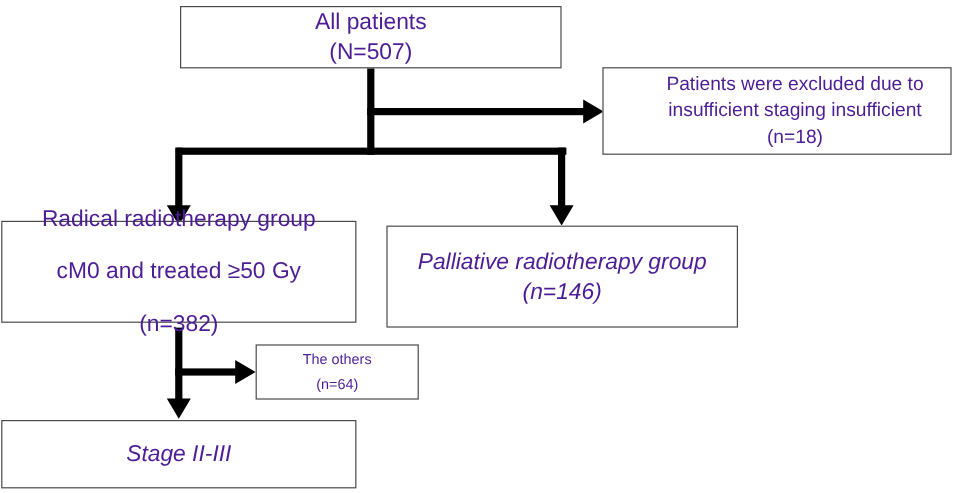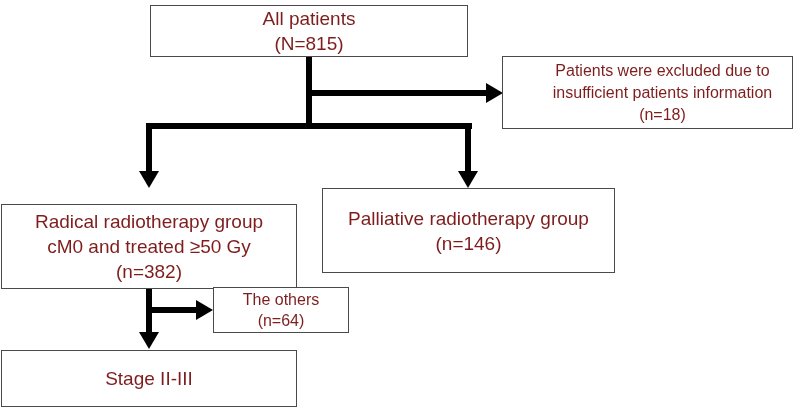--- a/index.html
+++ b/index.html
@@ -6,37 +6,37 @@
     margin: 0;
     padding: 0;
     background: #ffffff;
   }
   .diagram {
     position: relative;
     width: 800px;
     height: 411px;
     background: #ffffff;
     font-family: "Liberation Sans", sans-serif;
-    color: #7f1d1d;
+    color: #4c1d95;
     overflow: hidden;
   }
   .box {
     position: absolute;
     box-sizing: border-box;
     background: #ffffff;
     border: 1px solid #4a4a4a;
     display: flex;
     flex-direction: column;
     align-items: center;
     justify-content: center;
     text-align: center;
   }
   .box.main { font-size: 19px; line-height: 25px; }
   .box.small { font-size: 16px; line-height: 22px; padding-left: 30px; }
-  .box.tiny { font-size: 16px; line-height: 21px; }
+  .box.tiny { font-size: 12px; line-height: 21px; }
   .line {
     position: absolute;
     background: #000000;
   }
   .arrow-down {
     position: absolute;
     width: 0;
     height: 0;
     border-left: 10px solid transparent;
     border-right: 10px solid transparent;
@@ -70,42 +70,42 @@
   <div class="arrow-down" style="left:458px; top:171px;"></div>
 
   <div class="line" style="left:146px; top:273px; width:6px; height:60px;"></div>
   <div class="arrow-down" style="left:139px; top:332px;"></div>
 
   <div class="line" style="left:146px; top:307px; width:52px; height:6px;"></div>
   <div class="arrow-right" style="left:196px; top:300px;"></div>
 
   <div class="box main" style="left:150px; top:5px; width:318px; height:52px;">
     <div>All patients</div>
-    <div>(N=815)</div>
+    <div>(N=507)</div>
   </div>
 
   <div class="box small" style="left:502px; top:56px; width:291px; height:73px;">
     <div>Patients were excluded due to</div>
-    <div>insufficient patients information</div>
+    <div>insufficient staging insufficient</div>
     <div>(n=18)</div>
   </div>
 
-  <div class="box main" style="left:1px; top:204px; width:296px; height:85px;">
+  <div class="box main" style="left:1px; top:184px; width:296px; height:85px;gap:19px;">
     <div>Radical radiotherapy group</div>
     <div>cM0 and treated ≥50 Gy</div>
     <div>(n=382)</div>
   </div>
 
-  <div class="box main" style="left:322px; top:188px; width:293px; height:85px;">
+  <div class="box main" style="left:322px; top:188px; width:293px; height:85px;font-style:italic;">
     <div>Palliative radiotherapy group</div>
     <div>(n=146)</div>
   </div>
 
   <div class="box tiny" style="left:213px; top:287px; width:136px; height:46px;">
     <div>The others</div>
     <div>(n=64)</div>
   </div>
 
-  <div class="box main" style="left:1px; top:350px; width:296px; height:57px;">
+  <div class="box main" style="left:1px; top:350px; width:296px; height:57px;font-style:italic;">
     <div>Stage II-III</div>
   </div>
 
 </div>
 
 </body></html>

